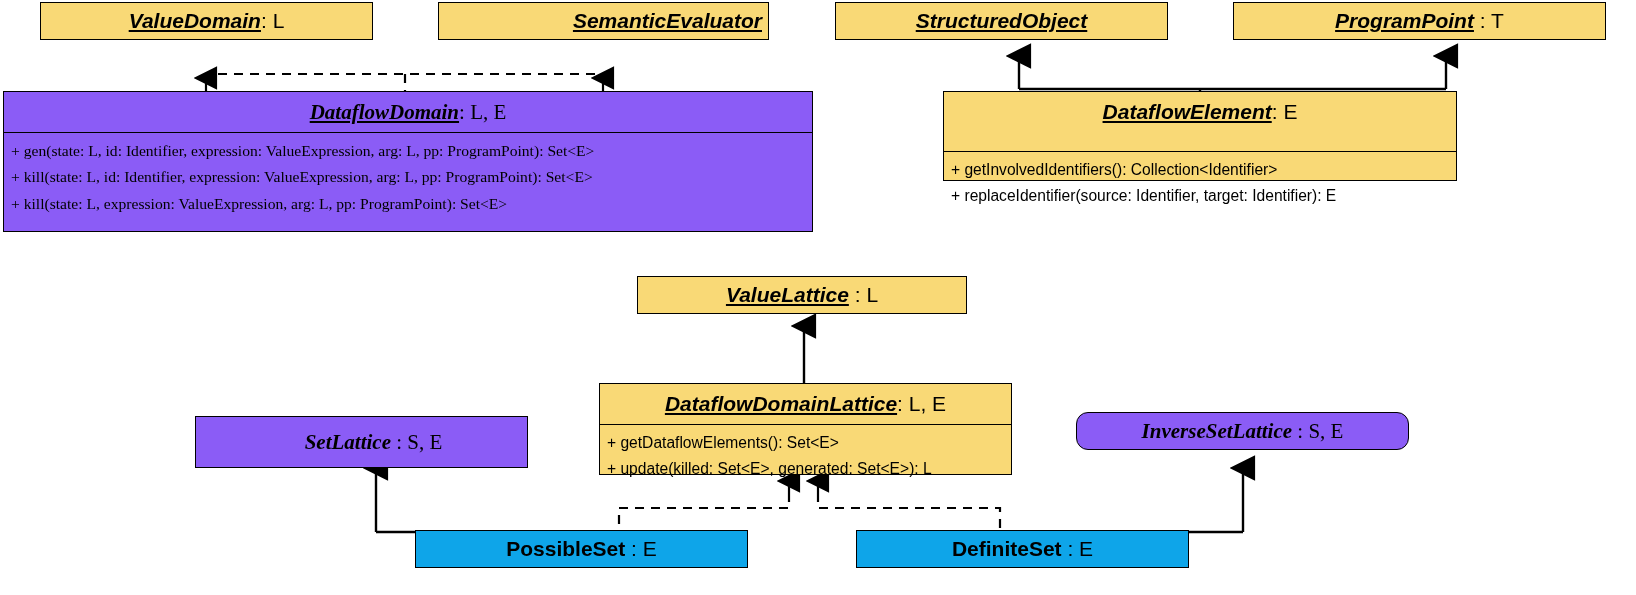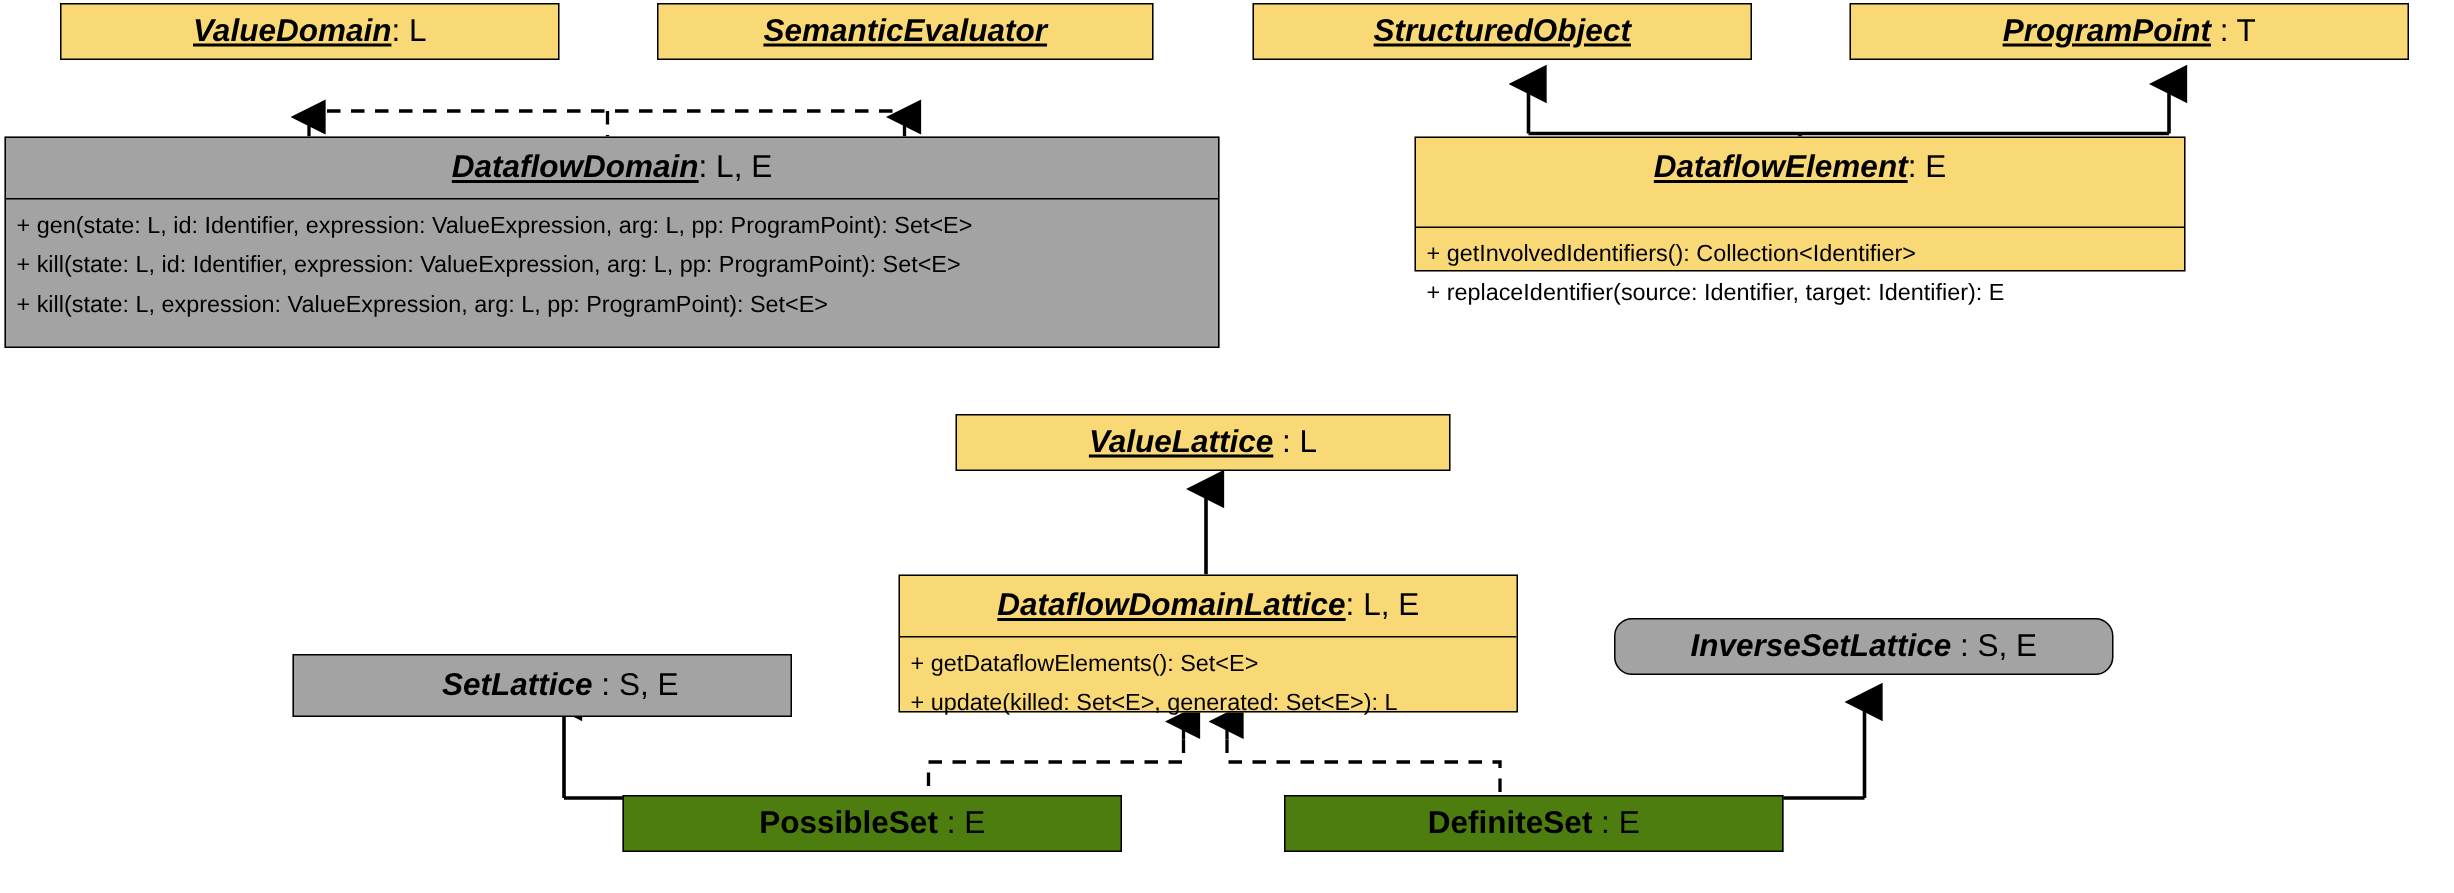--- a/index.html
+++ b/index.html
@@ -26,22 +26,22 @@
     pointer-events: none;
   }
   .uml-class {
     position: absolute;
     box-sizing: border-box;
     border: 1.6px solid #000000;
     display: flex;
     flex-direction: column;
   }
   .uml-class.yellow { background: #F9D976; }
-  .uml-class.blue   { background: #a3a3a3; }
-  .uml-class.green  { background: #4d7c0f; }
+  .uml-class.blue   { background: #8b5cf6; font-family: Liberation Serif, serif; }
+  .uml-class.green  { background: #0ea5e9; }
 
   .uml-title {
     text-align: center;
     font-size: 21px;
     line-height: 1.15;
     padding: 8px 6px 8px 6px;
     color: #000;
     white-space: nowrap;
   }
   .uml-title .nm {
@@ -129,21 +129,21 @@
       <path d="M 818 493 L 818 508 L 1000 508 L 1000 552" stroke-dasharray="9 7"></path>
     </g>
   </svg>
 
   <div class="uml-class yellow title-only" style="left:40px; top:2px; width:333px; height:38px;">
     <div class="uml-title">
       <span class="nm">ValueDomain</span><span class="gen">: </span><span class="gen">L</span>
     </div>
   </div>
 
-  <div class="uml-class yellow title-only" style="left:438px; top:2px; width:331px; height:38px;">
+  <div class="uml-class yellow title-only" style="left:438px; top:2px; width:331px; height:38px;align-items:flex-end;">
     <div class="uml-title">
       <span class="nm">SemanticEvaluator</span><span class="gen"></span><span class="gen"></span>
     </div>
   </div>
 
   <div class="uml-class yellow title-only" style="left:835px; top:2px; width:333px; height:38px;">
     <div class="uml-title">
       <span class="nm">StructuredObject</span><span class="gen"></span><span class="gen"></span>
     </div>
   </div>
@@ -184,21 +184,21 @@
   <div class="uml-class yellow" style="left:599px; top:383px; width:413px; height:92px;">
     <div class="uml-title">
       <span class="nm">DataflowDomainLattice</span><span class="gen">: </span><span class="gen">L, E</span>
     </div>
     <div class="uml-sep uml-members">
       <div class="uml-member">+ getDataflowElements(): Set&lt;E&gt;</div>
       <div class="uml-member">+ update(killed: Set&lt;E&gt;, generated: Set&lt;E&gt;): L</div>
     </div>
   </div>
 
-  <div class="uml-class blue title-only" style="left:195px; top:436px; width:333px; height:42px;padding-left:24px;">
+  <div class="uml-class blue title-only" style="left:195px; top:416px; width:333px; height:52px;padding-left:24px;">
     <div class="uml-title">
       <span class="nm-italic-nounderline">SetLattice</span><span class="gen"> : </span><span class="gen">S, E</span>
     </div>
   </div>
 
   <div class="uml-class blue title-only" style="left:1076px; top:412px; width:333px; height:38px;border-radius:12px;">
     <div class="uml-title">
       <span class="nm-italic-nounderline">InverseSetLattice</span><span class="gen"> : </span><span class="gen">S, E</span>
     </div>
   </div>

